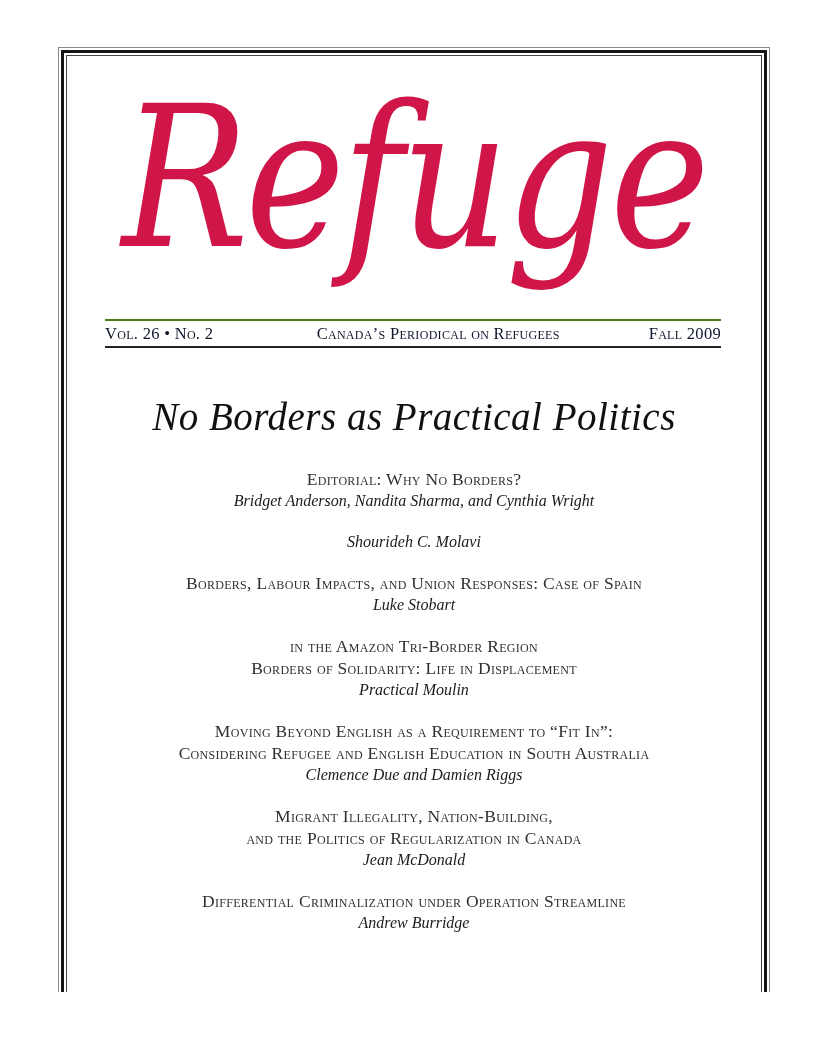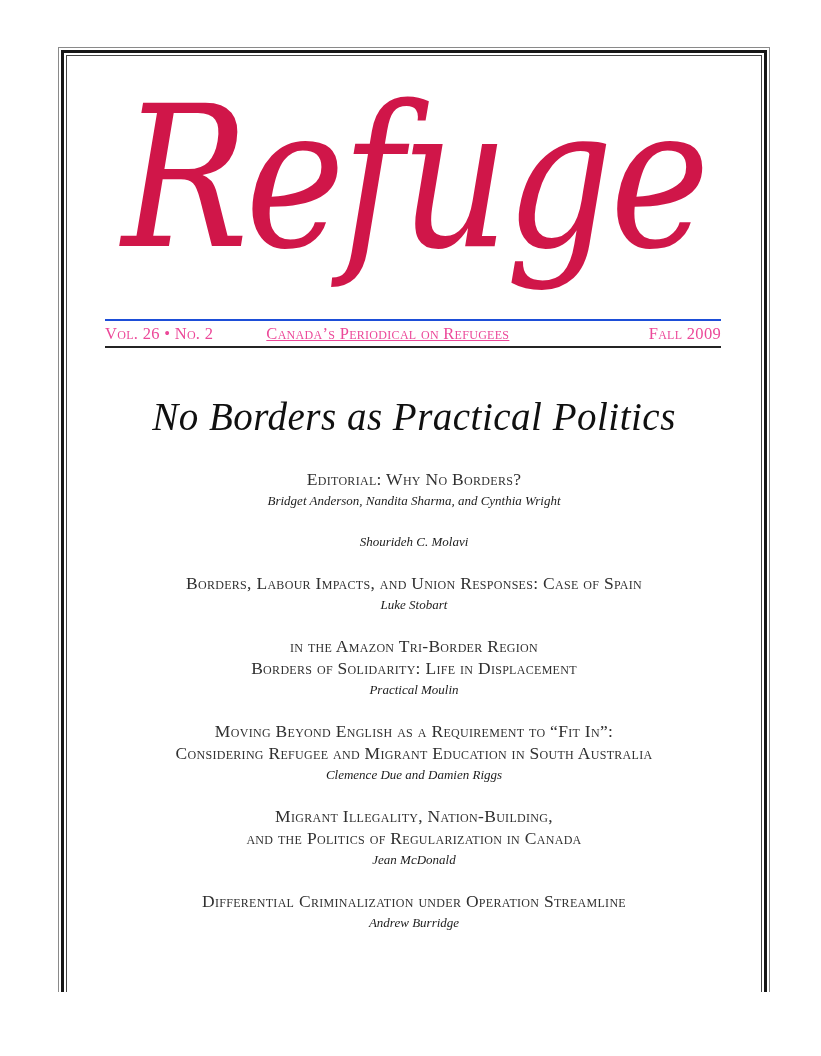--- a/index.html
+++ b/index.html
@@ -45,31 +45,31 @@
     transform: scaleX(0.86);
     transform-origin: 50% 50%;
     letter-spacing: -4px;
     white-space: nowrap;
   }
 
   .infobar {
     position: absolute;
     top: 263px; left: 38px; right: 40px;
     height: 29px;
-    border-top: 2px solid #1d4ed8;
+    border-top: 2px solid #4d7c0f;
     border-bottom: 2px solid #242424;
     display: flex;
     align-items: center;
     font-variant: small-caps;
     font-size: 16.5px;
-    color: #ec4899;
+    color: #0f172a;
     letter-spacing: 0.3px;
   }
   .infobar .vol    { flex: 1.1; text-align: left; }
-  .infobar .tagline{ flex: 2;   text-align: left; text-decoration: underline; }
+  .infobar .tagline{ flex: 2;   text-align: right; }
   .infobar .season { flex: 1.1; text-align: right; }
 
   .issue-title {
     position: absolute;
     top: 330px; left: 0; right: 0;
     text-align: center;
     font-style: italic;
     font-weight: normal;
     font-size: 39px;
     letter-spacing: 0.5px;
@@ -86,21 +86,21 @@
   .entry { margin-bottom: 19px; }
   .entry-title {
     font-variant: small-caps;
     font-size: 17.5px;
     line-height: 22px;
     letter-spacing: 0.3px;
     color: #303030;
   }
   .entry-authors {
     font-style: italic;
-    font-size: 13px;
+    font-size: 16px;
     line-height: 22px;
     color: #1b1b1b;
   }
 </style>
 </head>
 <body>
 
 <div class="page">
   <div class="frame-outer">
     <div class="frame-mid">
@@ -134,21 +134,21 @@
             </div>
 
             <div class="entry">
               <div class="entry-title">in the Amazon Tri-Border Region</div>
               <div class="entry-title">Borders of Solidarity: Life in Displacement</div>
               <div class="entry-authors">Practical Moulin</div>
             </div>
 
             <div class="entry">
               <div class="entry-title">Moving Beyond English as a Requirement to “Fit In”:</div>
-              <div class="entry-title">Considering Refugee and Migrant Education in South Australia</div>
+              <div class="entry-title">Considering Refugee and English Education in South Australia</div>
               <div class="entry-authors">Clemence Due and Damien Riggs</div>
             </div>
 
             <div class="entry">
               <div class="entry-title">Migrant Illegality, Nation-Building,</div>
               <div class="entry-title">and the Politics of Regularization in Canada</div>
               <div class="entry-authors">Jean McDonald</div>
             </div>
 
             <div class="entry">

